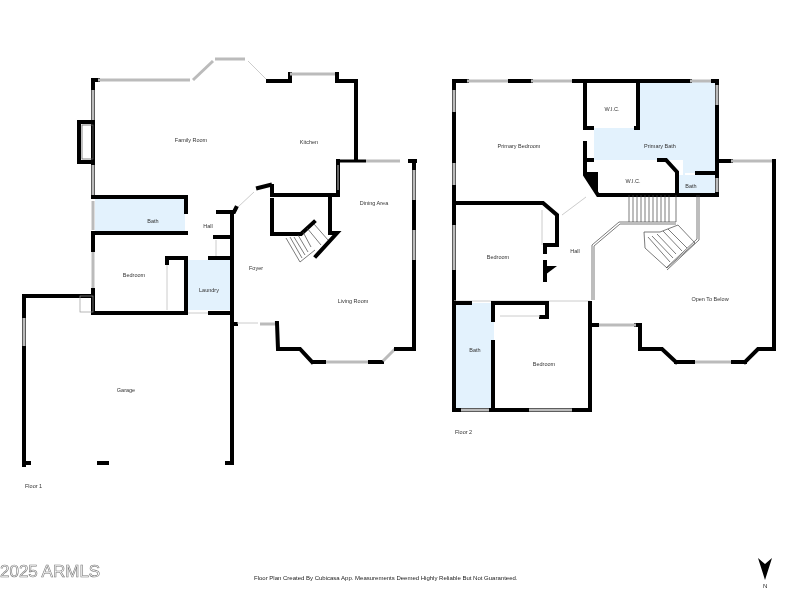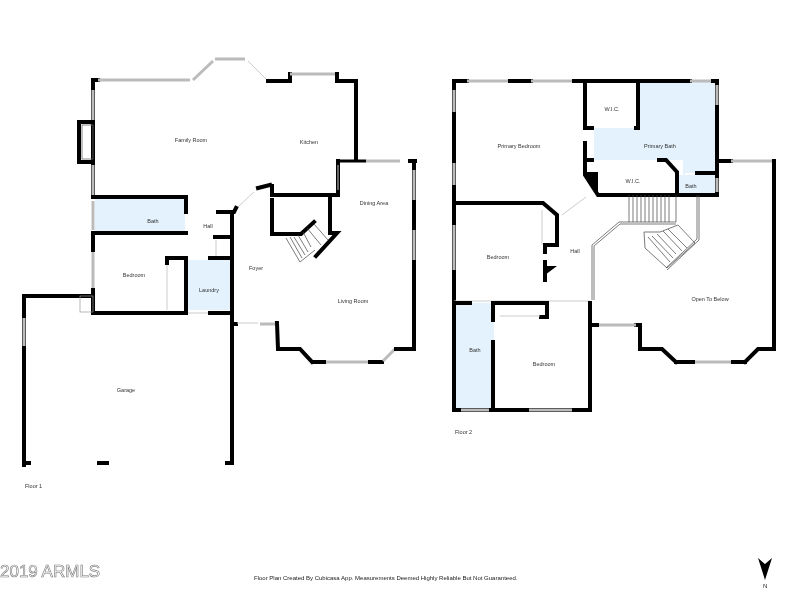--- a/index.html
+++ b/index.html
@@ -196,18 +196,18 @@
 <div class="lbl" style="left:660px;top:146px">Primary Bath</div>
 <div class="lbl" style="left:633px;top:181px">W.I.C.</div>
 <div class="lbl" style="left:691px;top:186px">Bath</div>
 <div class="lbl" style="left:498px;top:257px">Bedroom</div>
 <div class="lbl" style="left:575px;top:251px">Hall</div>
 <div class="lbl" style="left:710px;top:299px">Open To Below</div>
 <div class="lbl" style="left:475px;top:350px">Bath</div>
 <div class="lbl" style="left:544px;top:364px">Bedroom</div>
 <div class="floor-lbl" style="left:455px;top:429px">Floor 2</div>
 
-<div class="watermark">2019 ARMLS</div>
+<div class="watermark">2025 ARMLS</div>
 <div class="footer-note">Floor Plan Created By Cubicasa App. Measurements Deemed Highly Reliable But Not Guaranteed.</div>
 <svg class="north" viewBox="0 0 16 30">
   <polygon points="1,2 8,8 15,2 8,24" fill="#000"></polygon>
 </svg>
 <div class="north-lbl">N</div>
 
 </body></html>

